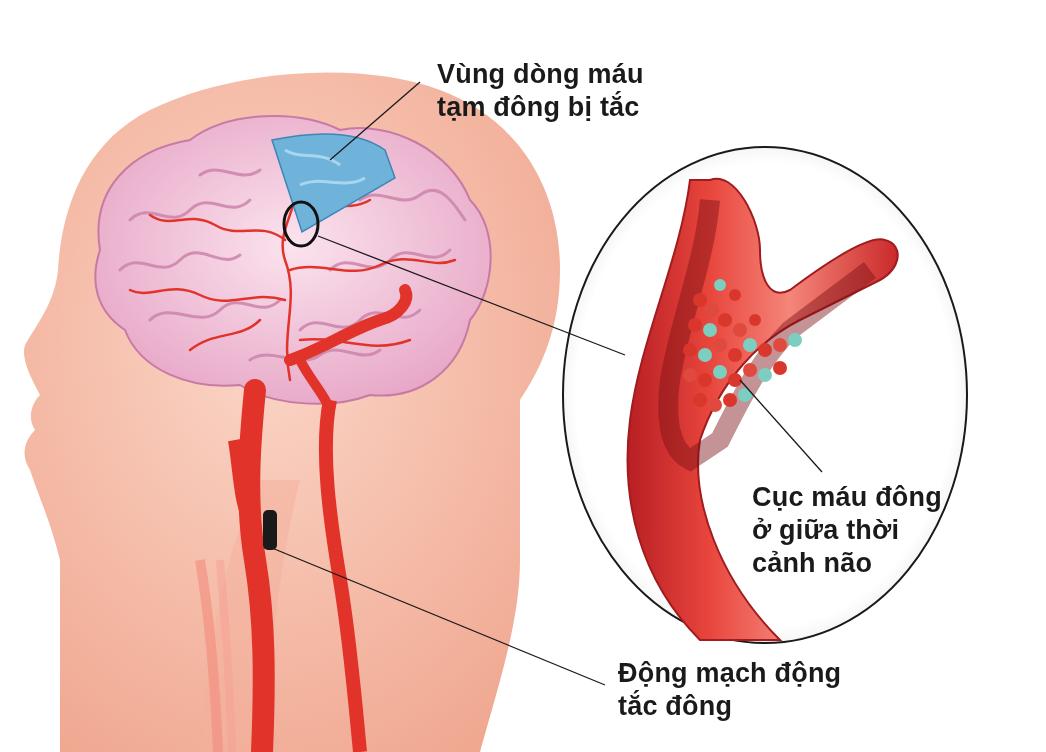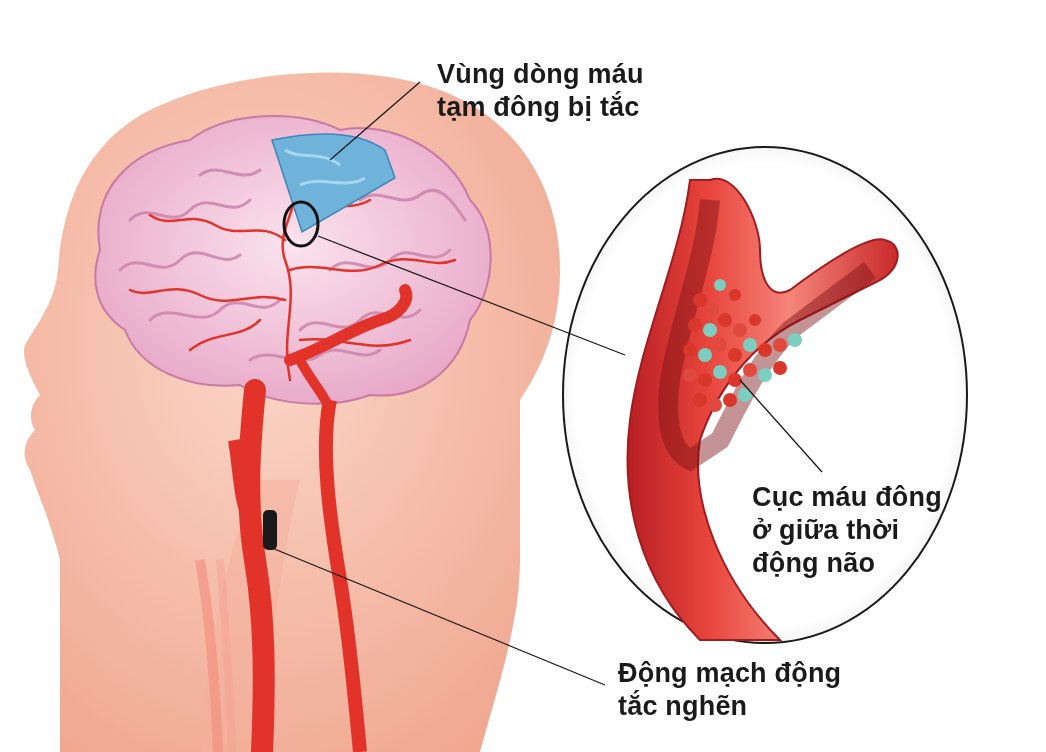--- a/index.html
+++ b/index.html
@@ -129,19 +129,19 @@
 </svg>
 
 <div class="label" style="left:437px; top:58px;">
   <span>Vùng dòng máu</span>
   <span>tạm đông bị tắc</span>
 </div>
 
 <div class="label" style="left:740px; top:481px;margin-left:12px;">
   <span>Cục máu đông</span>
   <span>ở giữa thời</span>
-  <span>động não</span>
+  <span>cảnh não</span>
 </div>
 
 <div class="label" style="left:618px; top:657px;">
   <span>Động mạch động</span>
-  <span>tắc nghẽn</span>
+  <span>tắc đông</span>
 </div>
 
 </body></html>

